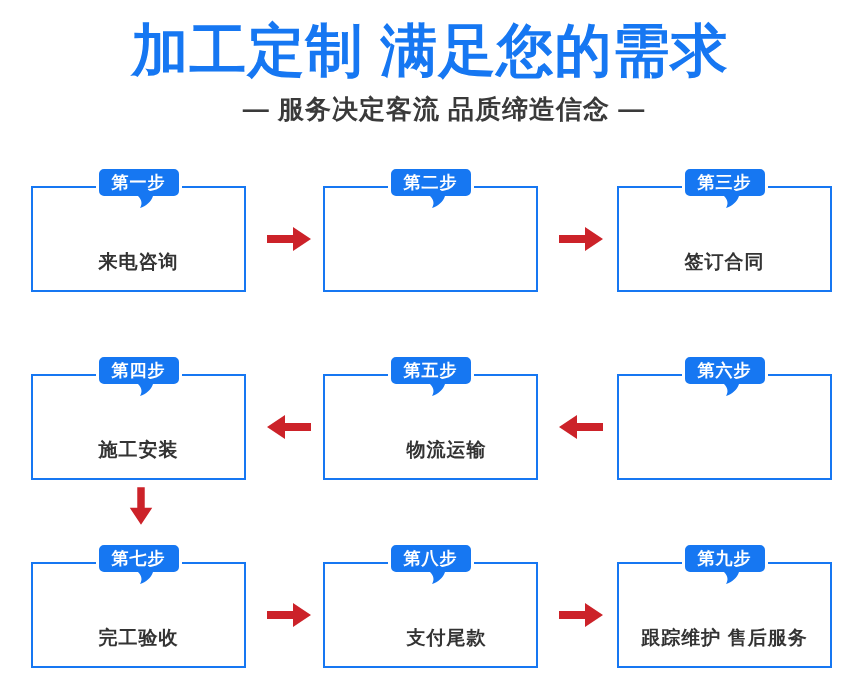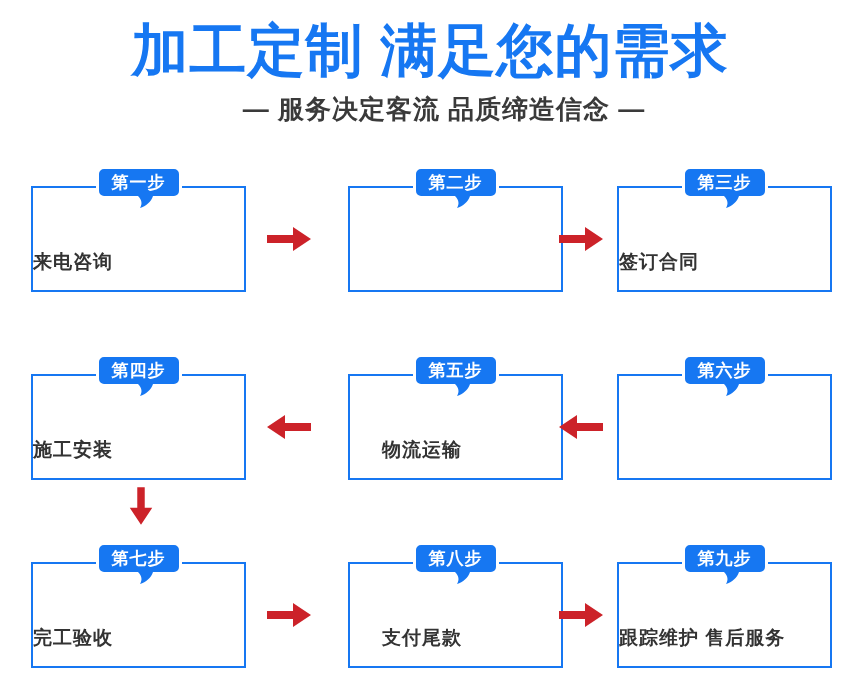--- a/index.html
+++ b/index.html
@@ -29,23 +29,23 @@
   .subtitle{
     margin-top:8px;
     font-size:26px;font-weight:600;
     color:#3a3a3a;letter-spacing:1px;margin-left:28px;
   }
 
   
   .step-box{
     position:absolute;width:215px;height:106px;
     background:#fff;border:2px solid var(--accent-blue);
-    display:flex;align-items:center;
+    display:flex;align-items:center;justify-content:center;
   }
-  .c1{left:31px;}  .c2{left:348px;padding-left:32px;}  .c3{left:617px;}
+  .c1{left:31px;}  .c2{left:323px;padding-left:32px;}  .c3{left:617px;}
   .r1{top:186px;}  .r2{top:374px;}  .r3{top:562px;}
 
   .step-label{
     font-size:19px;font-weight:700;color:var(--text-dark);
     letter-spacing:1px;white-space:nowrap;margin-top:45px;
   }
 
   .badge{
     position:absolute;top:-22px;left:50%;transform:translateX(-50%);
     background:var(--accent-blue);

